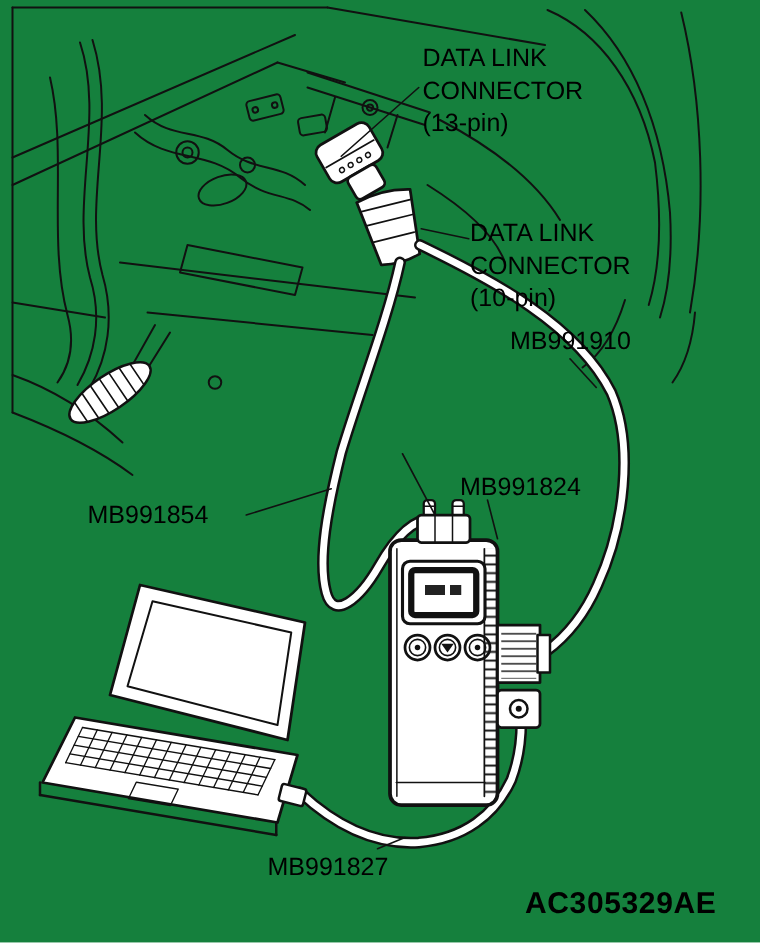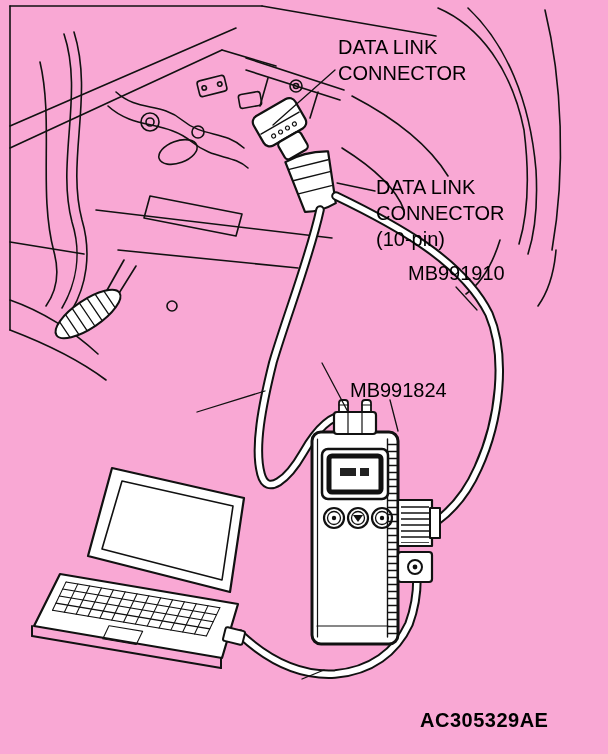--- a/index.html
+++ b/index.html
@@ -1,21 +1,21 @@
 <!DOCTYPE html>
 <html><head>
 <meta charset="utf-8">
 <style>
   * { margin:0; padding:0; box-sizing:border-box; }
   html,body { background:#ffffff; font-family:"Liberation Sans", sans-serif; }
-  .stage { position:relative; width:608px; height:754px; background:#f9a8d4; overflow:hidden; }
+  .stage { position:relative; width:608px; height:754px; background:#15803d; overflow:hidden; }
   .stage > svg { position:absolute; left:0; top:0; }
   .lbl { position:absolute; font-size:20px; line-height:26px; color:#000; white-space:nowrap; }
   .lbl span { display:block; }
-  .figcode { position:absolute; left:420px; top:709px; font-size:20px; font-weight:700; color:#000; letter-spacing:0.5px; }
+  .figcode { position:absolute; left:420px; top:709px; font-size:24px; font-weight:700; color:#000; letter-spacing:0.5px; }
 </style>
 </head>
 <body>
 
 <div class="stage">
 
 <svg width="608" height="754" viewBox="0 0 608 754" fill="none" stroke="#111" stroke-width="1.6" stroke-linecap="round" stroke-linejoin="round">
   <defs>
     <pattern id="ribs" width="7" height="7" patternUnits="userSpaceOnUse">
       <line x1="0" y1="3.5" x2="7" y2="3.5" stroke="#111" stroke-width="1.5"></line>
@@ -221,26 +221,29 @@
     <path d="M322,363 L348,412"></path>
     <path d="M390,400 L398,431"></path>
     <path d="M197,412 L265,391"></path>
     <path d="M302,679 L324,670"></path>
   </g>
 </svg>
 
 <div class="lbl" style="left:338px;top:34px">
   <span>DATA LINK</span>
   <span>CONNECTOR</span>
+  <span>(13-pin)</span>
 </div>
 
 <div class="lbl" style="left:376px;top:174px">
   <span>DATA LINK</span>
   <span>CONNECTOR</span>
   <span>(10-pin)</span>
 </div>
 
 <div class="lbl" style="left:408px;top:260px">MB991910</div>
-<div class="lbl" style="left:350px;top:377px">MB991824</div>
+<div class="lbl" style="left:368px;top:377px">MB991824</div>
+<div class="lbl" style="left:70px;top:399px">MB991854</div>
+<div class="lbl" style="left:214px;top:681px">MB991827</div>
 
 <div class="figcode">AC305329AE</div>
 
 </div>
 
 </body></html>

